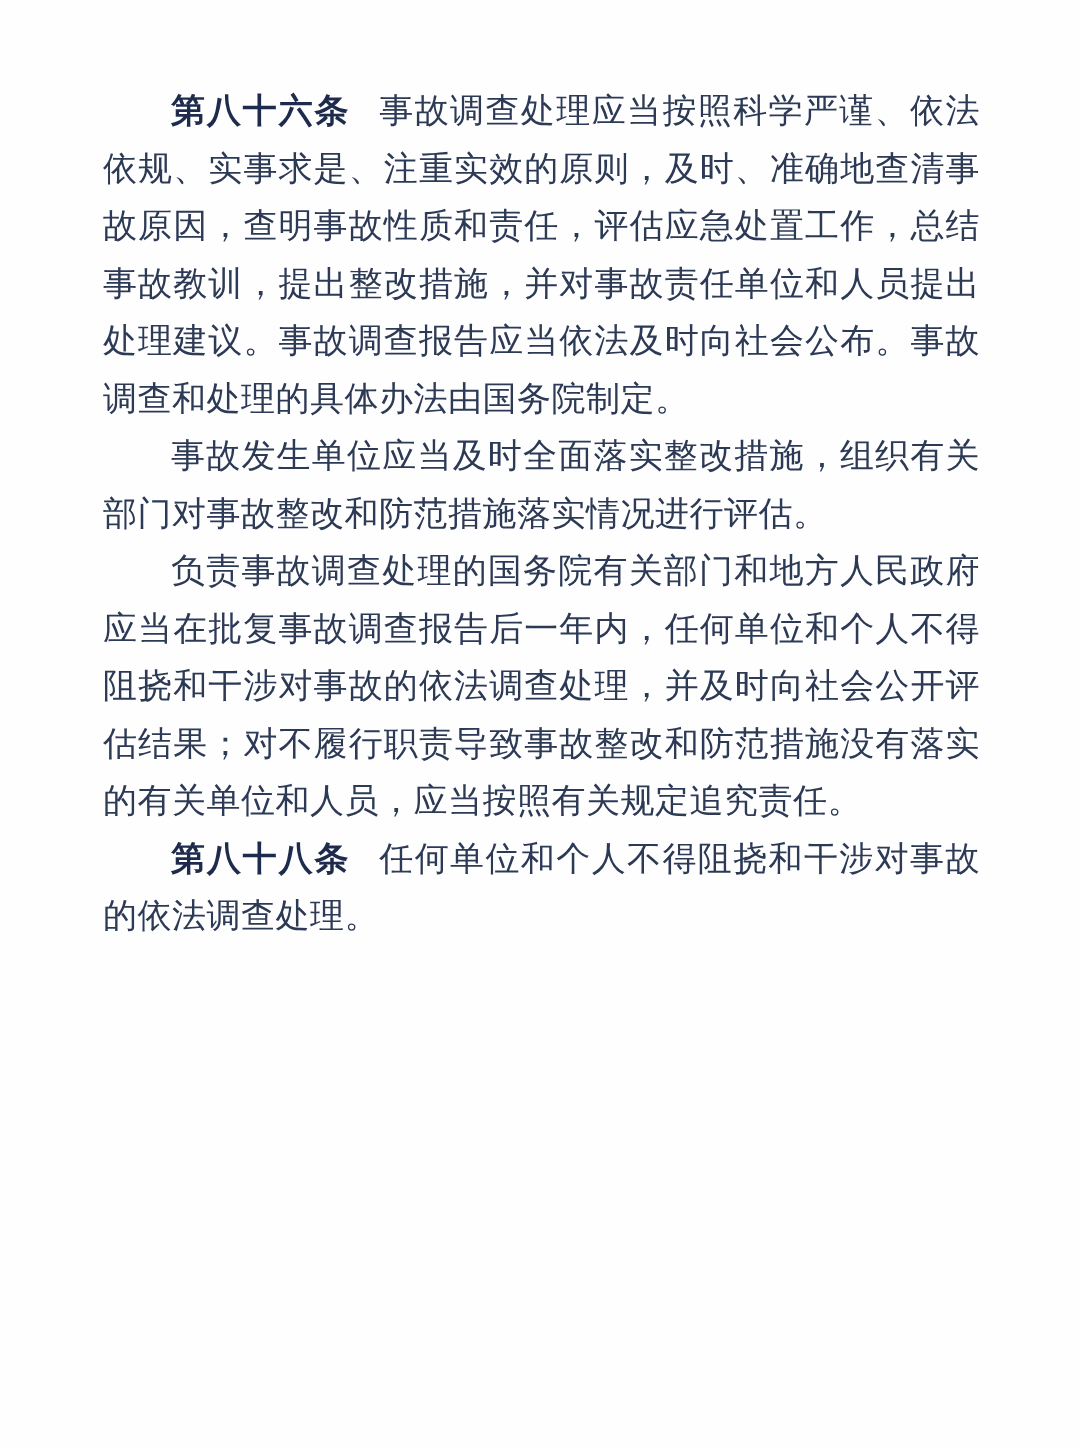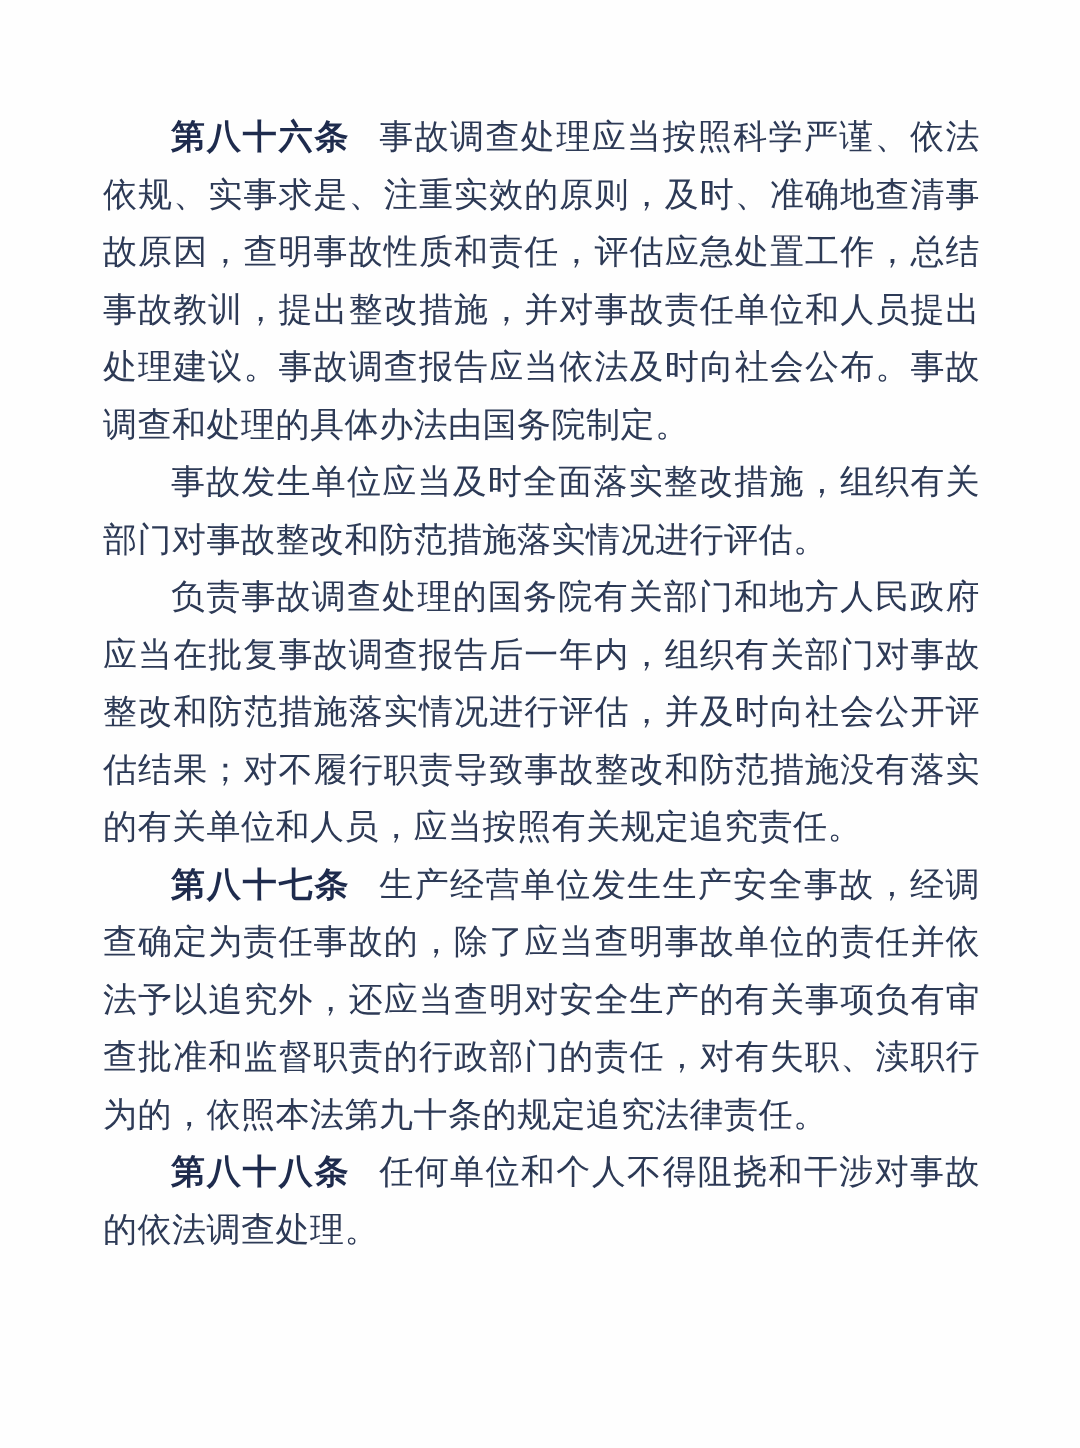--- a/index.html
+++ b/index.html
@@ -6,21 +6,21 @@
     margin: 0;
     padding: 0;
     background: #ffffff;
   }
   .page {
     position: relative;
     width: 1080px;
     height: 1448px;
     background: #fefefe;
     box-sizing: border-box;
-    padding: 108px 100px 0 103px;
+    padding: 82px 100px 0 103px;
     overflow: hidden;
   }
   .doc-body {
     width: 877px;
   }
   .para {
     margin: 0;
     padding: 0;
     font-family: "Liberation Serif", "DejaVu Serif", serif;
     font-size: 34px;
@@ -50,26 +50,23 @@
 
     <p class="para">
       <span class="art-num">第八十六条</span><span>事故调查处理应当按照科学严谨、依法依规、实事求是、注重实效的原则，及时、准确地查清事故原因，查明事故性质和责任，评估应急处置工作，总结事故教训，提出整改措施，并对事故责任单位和人员提出处理建议。事故调查报告应当依法及时向社会公布。事故调查和处理的具体办法由国务院制定。</span>
     </p>
 
     <p class="para">
       <span>事故发生单位应当及时全面落实整改措施，组织有关部门对事故整改和防范措施落实情况进行评估。</span>
     </p>
 
     <p class="para">
-      <span>负责事故调查处理的国务院有关部门和地方人民政府应当在批复事故调查报告后一年内，组织有关部门对事故整改和防范措施落实情况进行评估，并及时向社会公开评估结果；对不履行职责导致事故整改和防范措施没有落实的有关单位和人员，应当按照有关规定追究责任。</span>
+      <span>负责事故调查处理的国务院有关部门和地方人民政府应当在批复事故调查报告后一年内，任何单位和个人不得阻挠和干涉对事故的依法调查处理，并及时向社会公开评估结果；对不履行职责导致事故整改和防范措施没有落实的有关单位和人员，应当按照有关规定追究责任。</span>
     </p>
 
-    <p class="para">
-      <span class="art-num">第八十七条</span><span>生产经营单位发生生产安全事故，经调查确定为责任事故的，除了应当查明事故单位的责任并依法予以追究外，还应当查明对安全生产的有关事项负有审查批准和监督职责的行政部门的责任，对有失职、渎职行为的，依照本法第九十条的规定追究法律责任。</span>
-    </p>
 
     <p class="para">
       <span class="art-num">第八十八条</span><span>任何单位和个人不得阻挠和干涉对事故的依法调查处理。</span>
     </p>
 
 
   </div>
 </div>
 
 </body></html>

